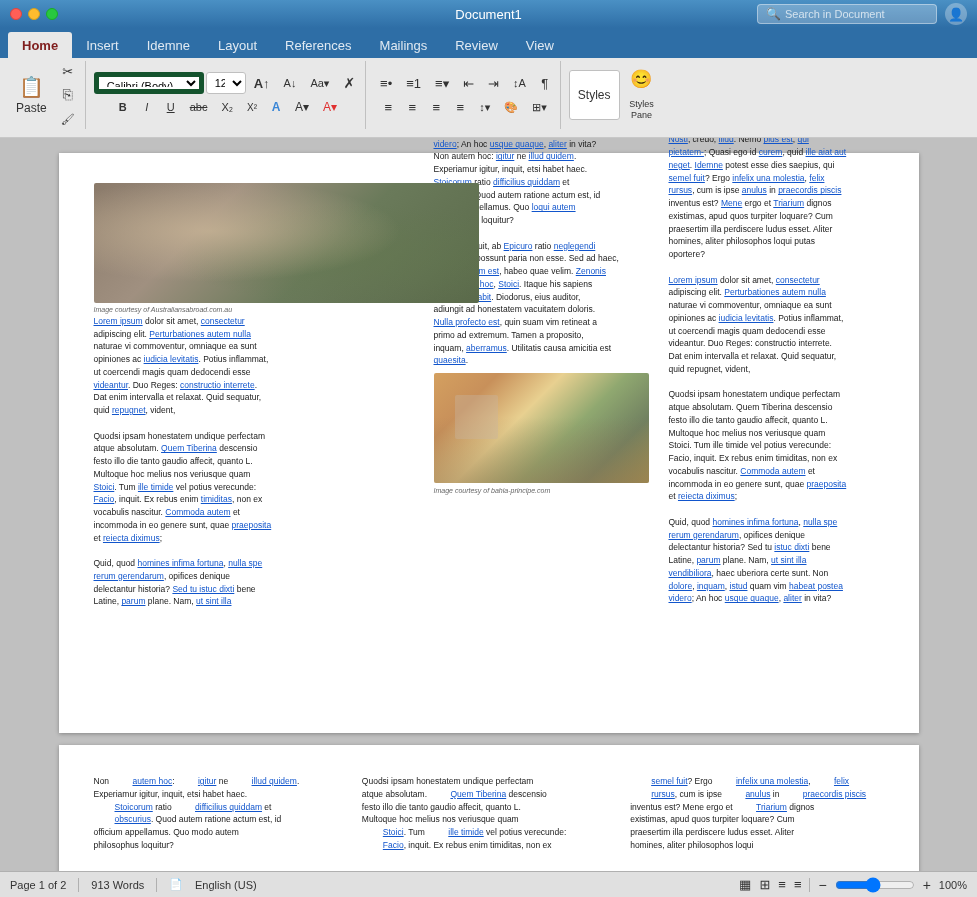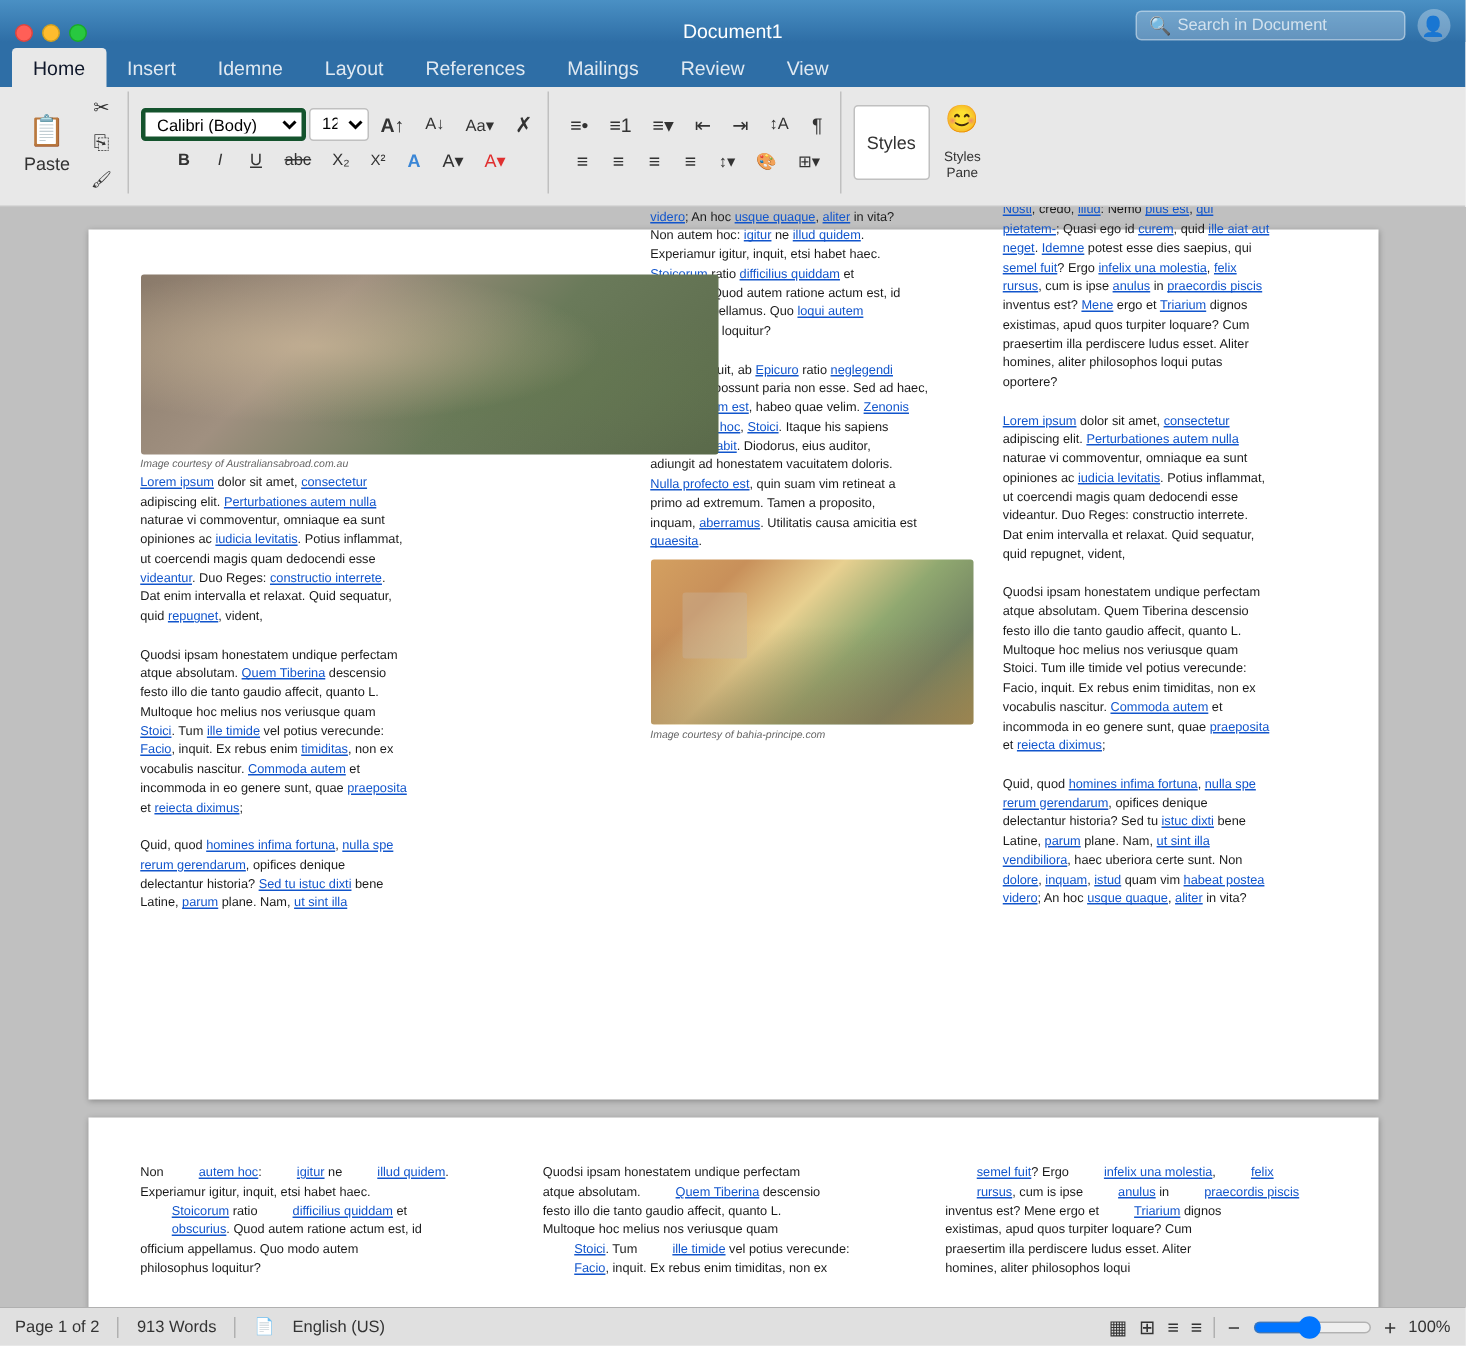--- a/index.html
+++ b/index.html
@@ -3,21 +3,21 @@
   <meta charset="utf-8">
   <style>
     * { margin: 0; padding: 0; box-sizing: border-box; }
     body { font-family: -apple-system, 'Helvetica Neue', Arial, sans-serif; background: #f0f0f0; overflow: hidden; width: 977px; height: 897px; }
 
     
     #title-bar {
       background: linear-gradient(to bottom, #4a90c4, #2e6ea6);
       height: 28px;
       display: flex;
-      align-items: flex-end;
+      align-items: center;
       justify-content: space-between;
       padding: 0 10px;
       position: relative;
     }
     .traffic-lights { display: flex; gap: 6px; align-items: center; }
     .traffic-light { width: 12px; height: 12px; border-radius: 50%; cursor: pointer; }
     .tl-close { background: #ff5f57; border: 1px solid #e0443e; }
     .tl-min { background: #febc2e; border: 1px solid #d4a01e; }
     .tl-max { background: #28c840; border: 1px solid #1aab29; }
     .title-text { position: absolute; left: 50%; transform: translateX(-50%); color: white; font-size: 13px; font-weight: 500; }
@@ -44,21 +44,21 @@
     }
     .ribbon-tab {
       padding: 4px 14px;
       font-size: 13px;
       color: rgba(255,255,255,0.85);
       cursor: pointer;
       border-radius: 3px 3px 0 0;
       height: 26px;
       display: flex; align-items: center;
     }
-    .ribbon-tab.active { background: #e8e8e8; color: #0f172a; font-weight: 400; }
+    .ribbon-tab.active { background: #e8e8e8; color: #7f1d1d; font-weight: 700; }
 
     
     #toolbar {
       background: #e8e8e8;
       border-bottom: 1px solid #c8c8c8;
       padding: 3px 6px;
       display: flex;
       align-items: center;
       gap: 4px;
       flex-wrap: wrap;
@@ -84,21 +84,21 @@
       border: 1px solid transparent;
       border-radius: 3px;
       cursor: pointer;
       color: #333;
       display: flex; align-items: center; justify-content: center;
       min-width: 22px; height: 22px;
     }
     .tb-btn.large { height: 60px; font-size: 12px; flex-direction: column; gap: 2px; min-width: 40px; }
     .tb-btn.large .btn-icon { font-size: 20px; }
     .font-select {
-      border: 3px solid #14532d;
+      border: 5px solid #14532d;
       border-radius: 3px;
       background: white;
       padding: 2px 4px;
       font-size: 11px;
       height: 22px;
       width: 110px;
     }
     .size-select {
       border: 1px solid #c0c0c0;
       border-radius: 3px;

